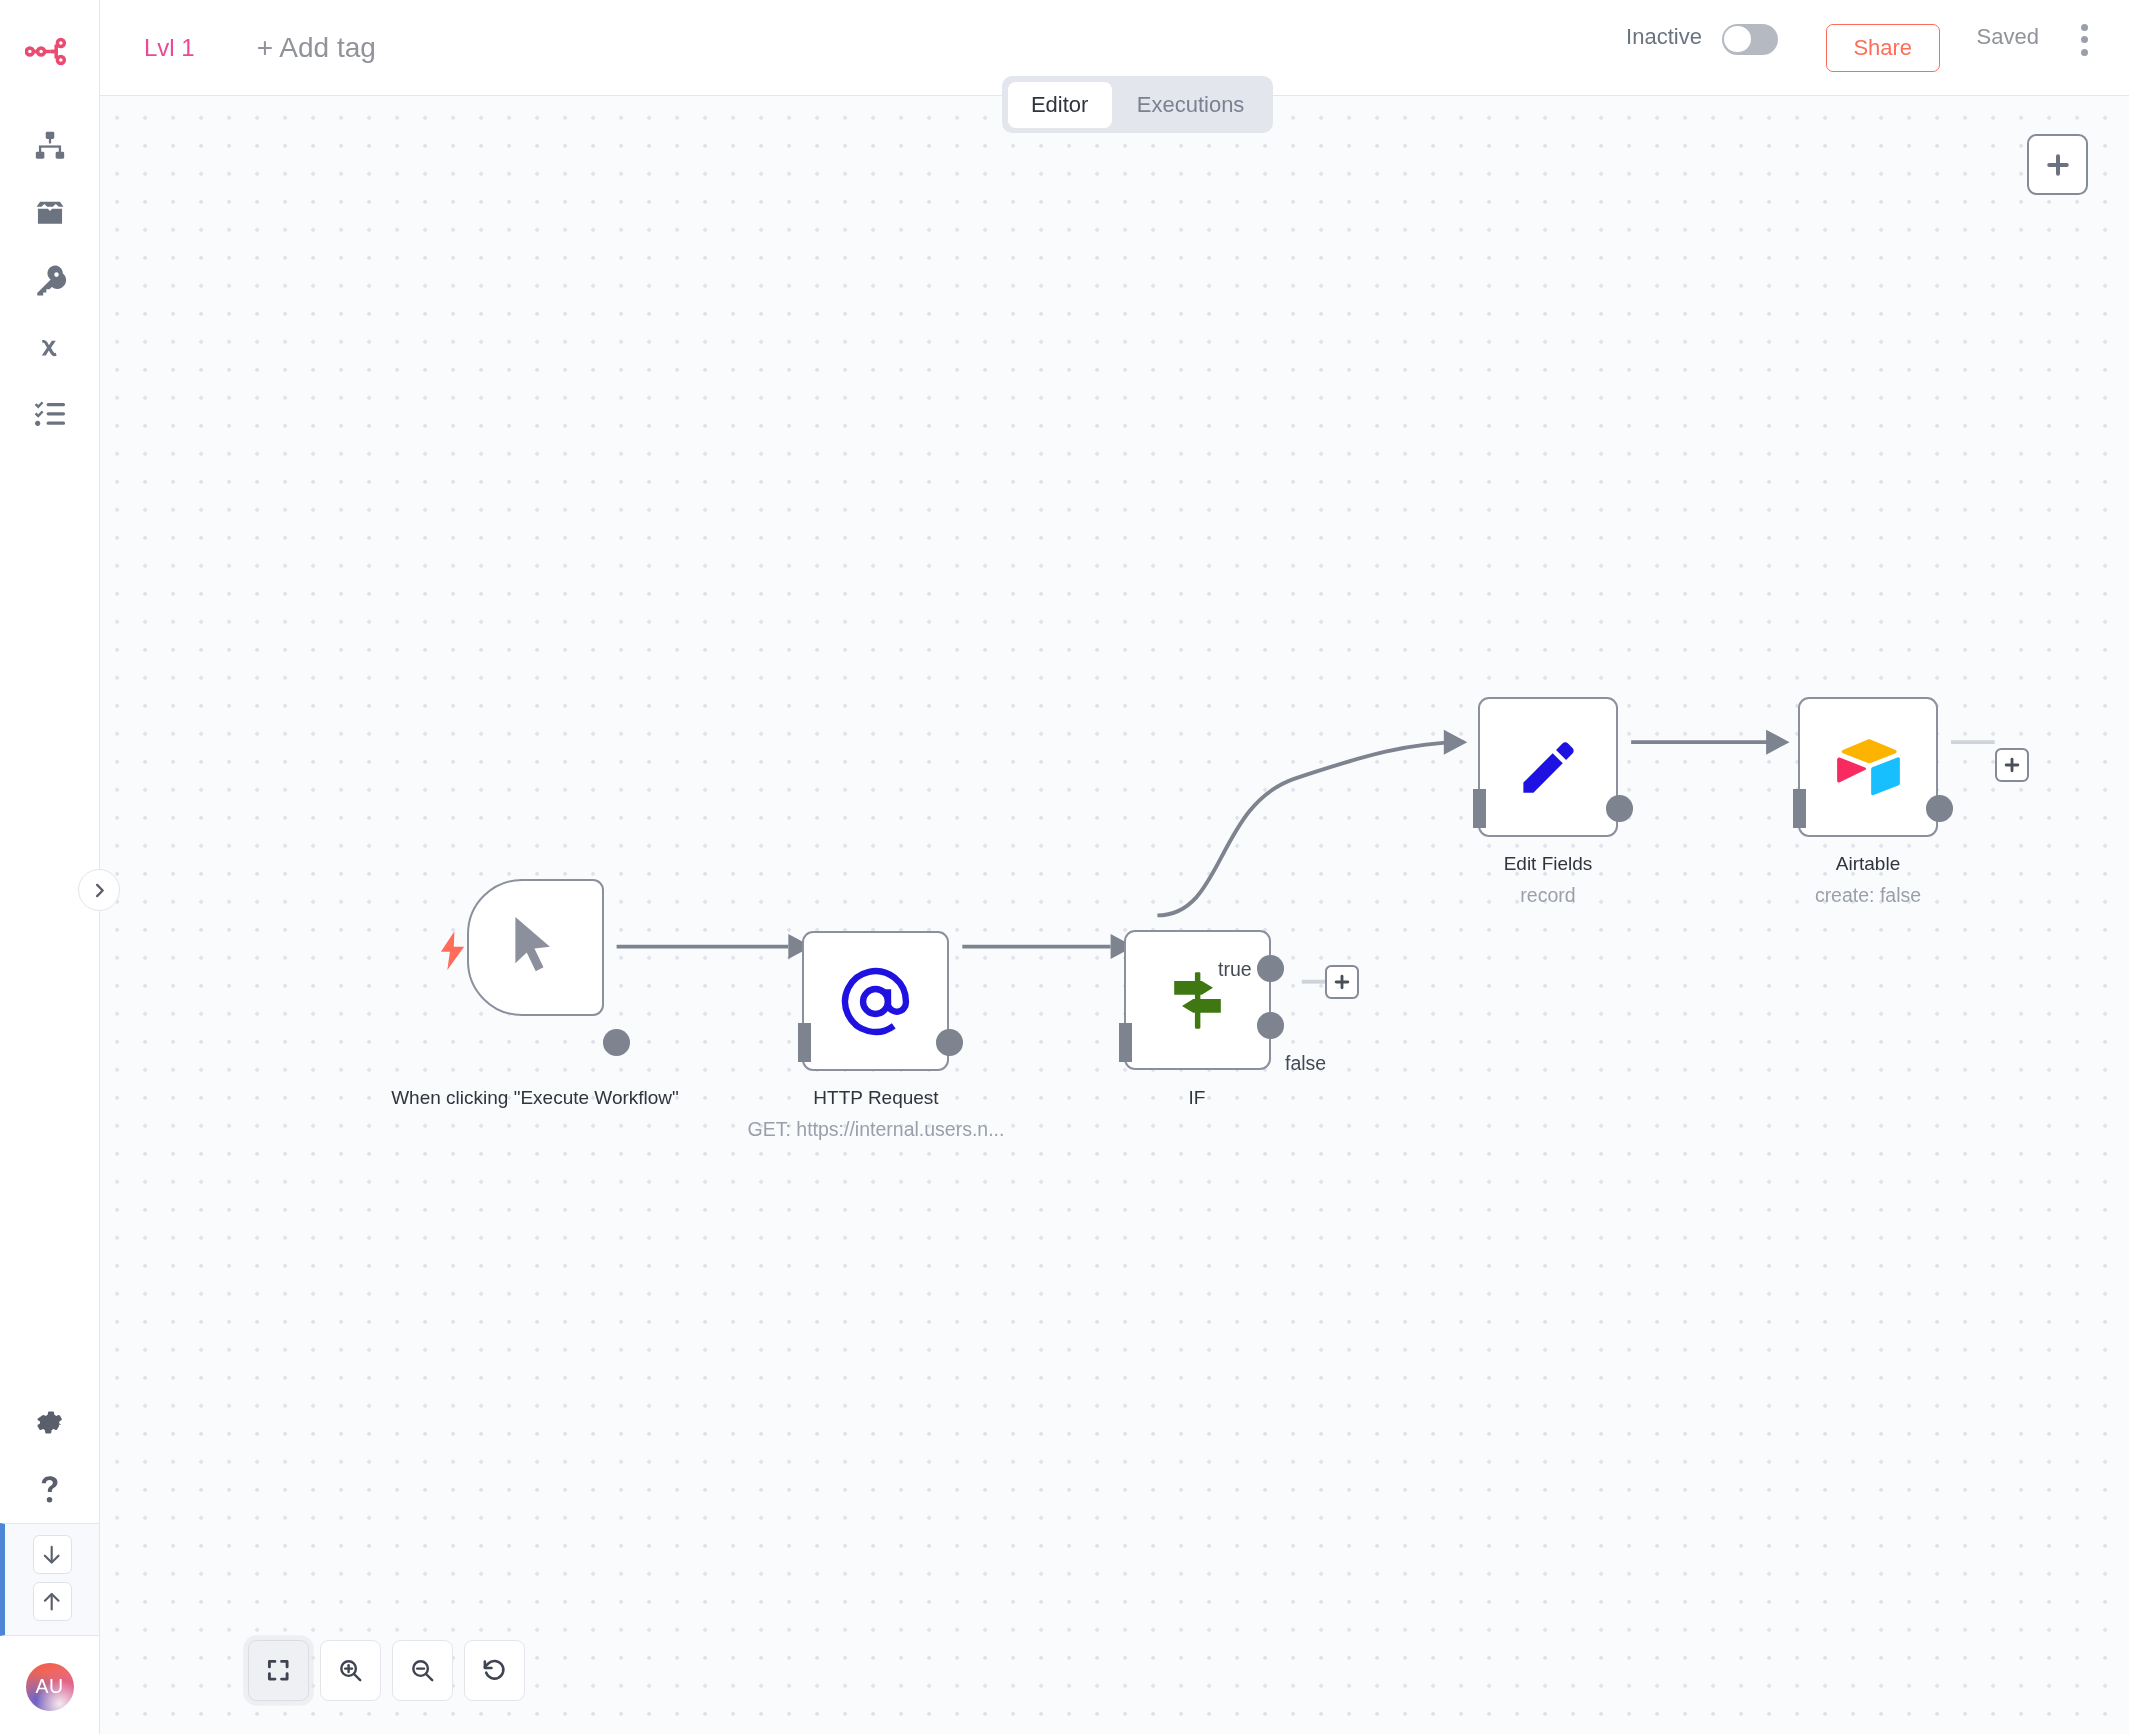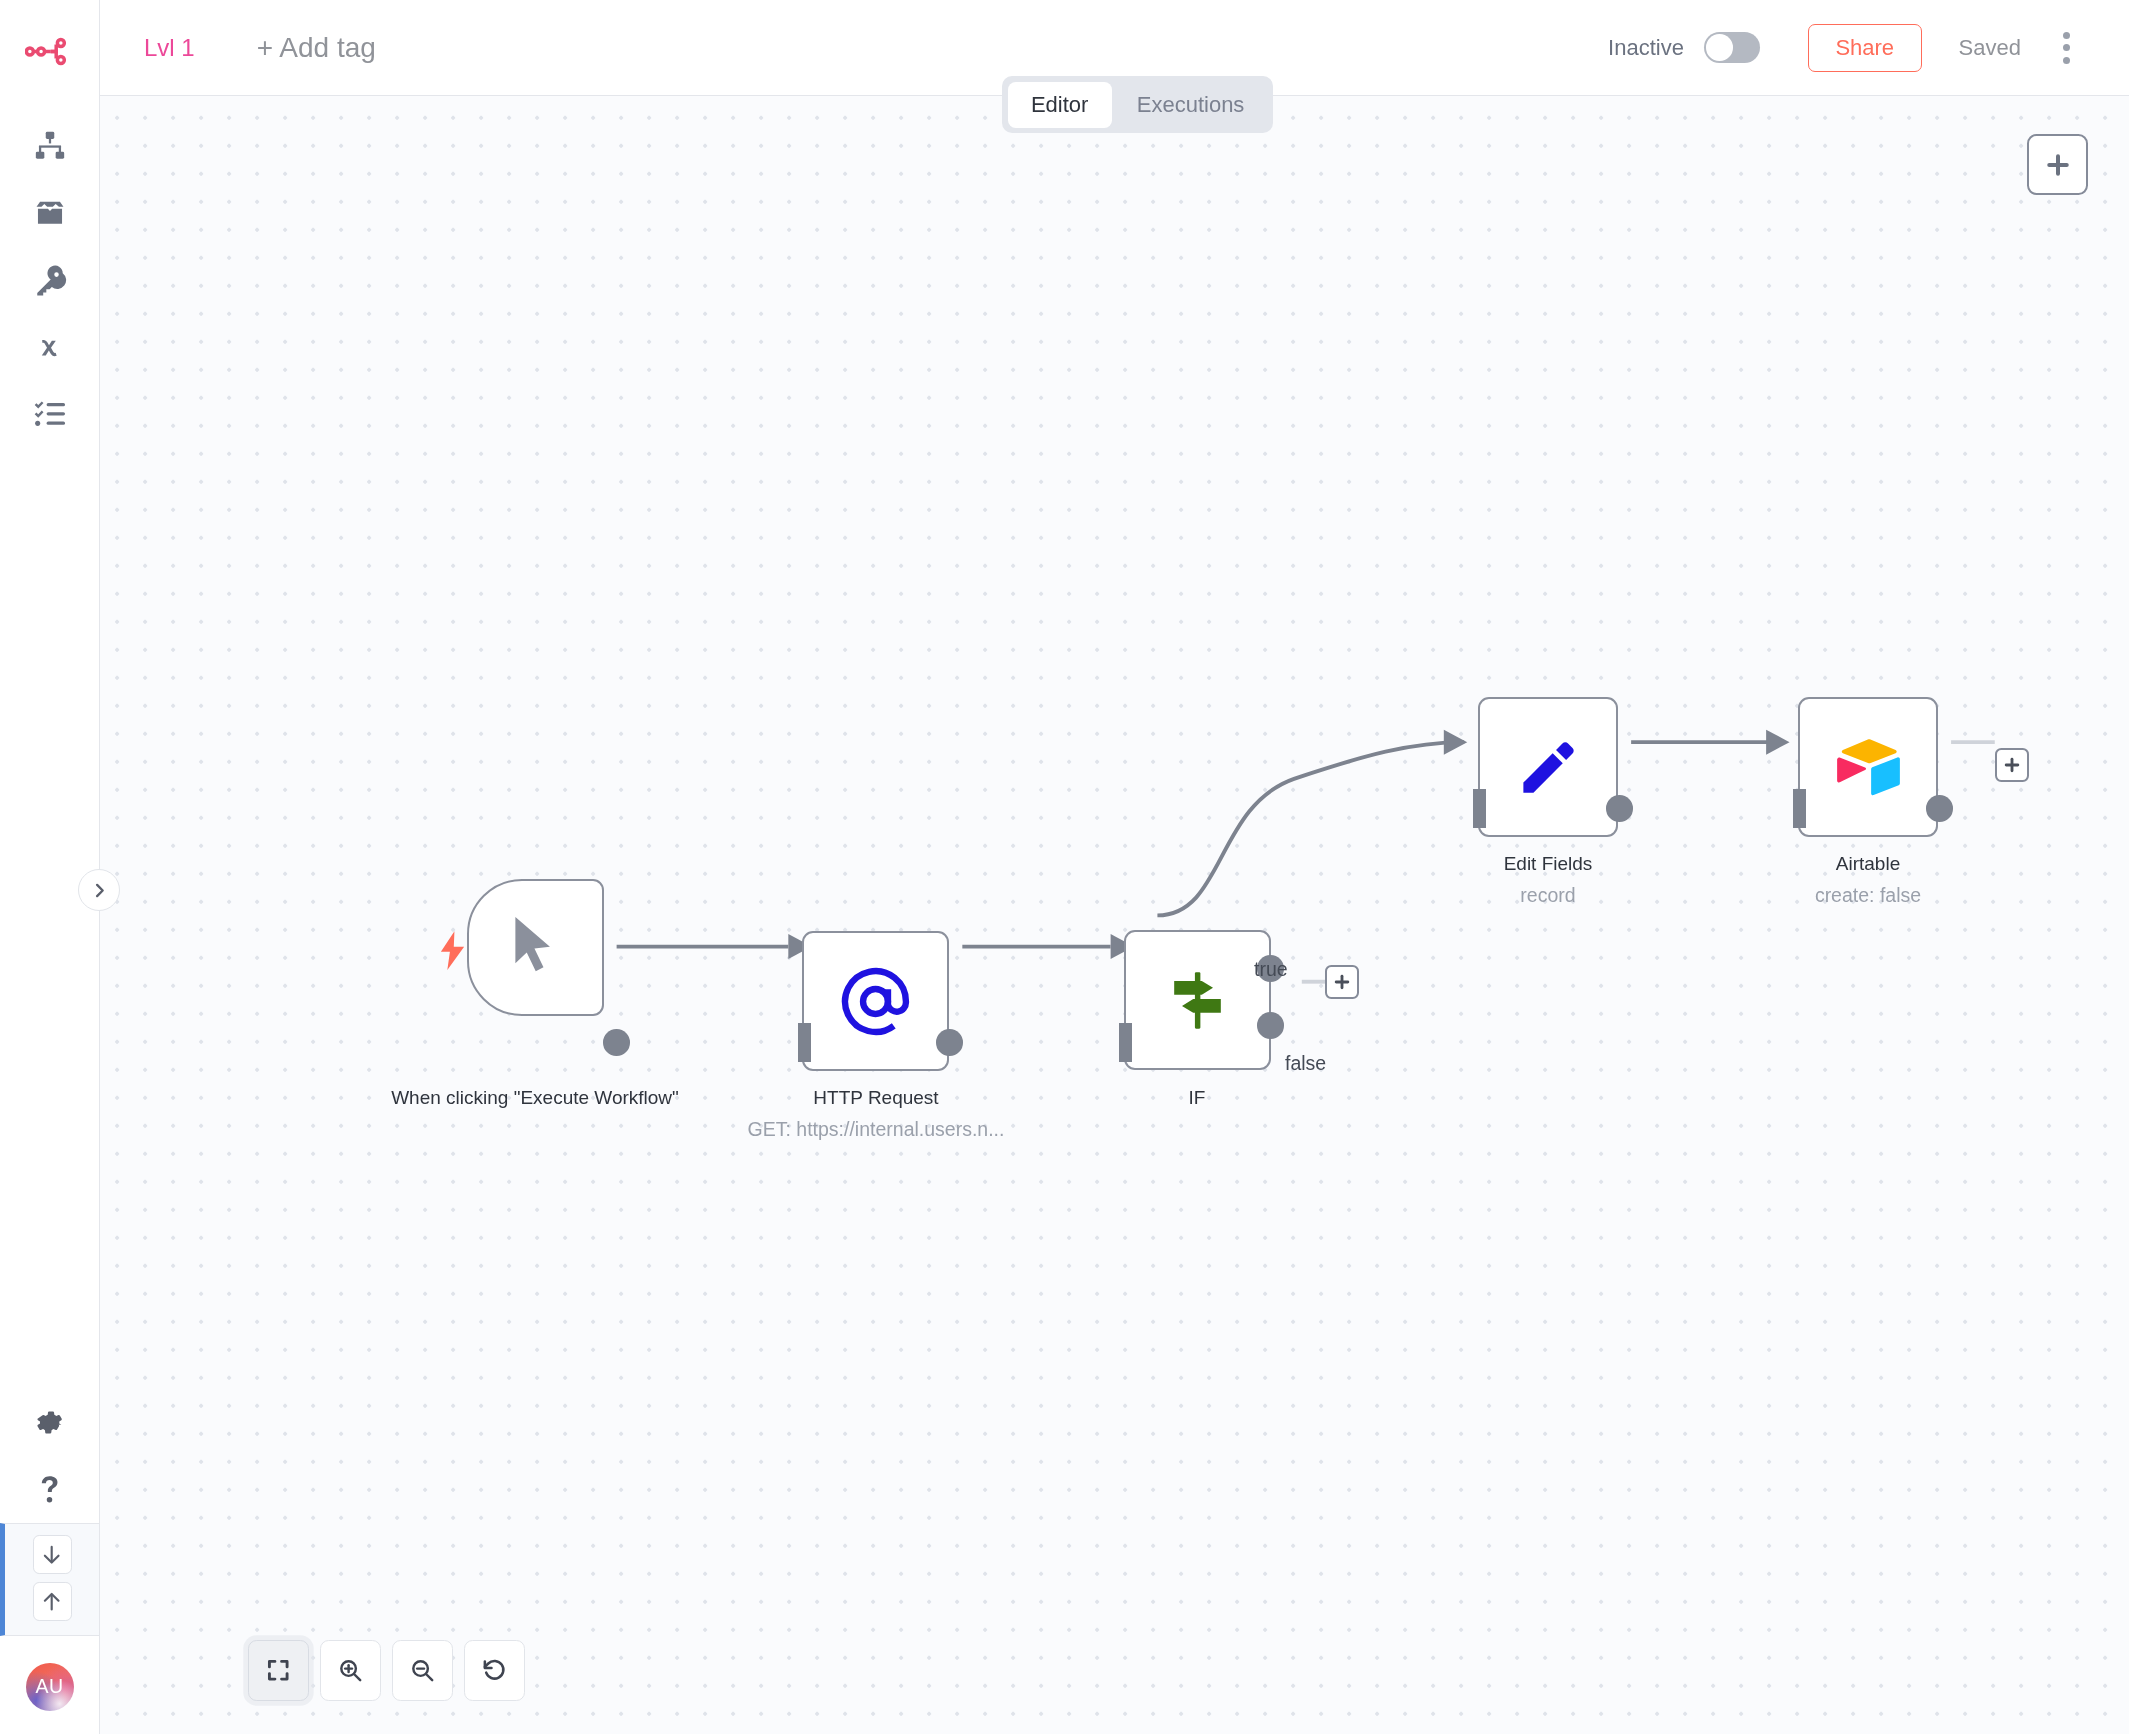--- a/index.html
+++ b/index.html
@@ -46,22 +46,22 @@
                     border-radius: 50%; background: #fff; border: 0.8px solid #e2e5ea;
                     display: flex; align-items: center; justify-content: center;
                     cursor: pointer; z-index: 40; }
 
   
   .header { position: absolute; left: 100px; top: 0; right: 0; height: 96px;
             background: #fff; border-bottom: 0.8px solid #e4e6eb;
             display: flex; align-items: center; z-index: 25; }
   .wf-name { margin-left: 44px; font-size: 24px; color: #ec4899; cursor: text; }
   .add-tag { margin-left: 62px; font-size: 28px; color: #909399; cursor: pointer; }
-  .hdr-right { margin-left: auto; display: flex; align-items: center;
-               padding-right: 59px; gap: 0; }
+  .hdr-right { margin-left: auto; display: flex; align-items: flex-start;
+               padding-right: 41px; gap: 0; }
   .inactive-label { font-size: 22px; color: #6b7280; margin-right: 20px; }
   .toggle { width: 56px; height: 31px; border-radius: 15.6px; background: #b4b9c2;
             position: relative; cursor: pointer; margin-right: 48px; }
   .toggle::after { content:""; position:absolute; left: 2.3px; top: 2.3px;
                    width: 26.5px; height: 26.5px; border-radius: 50%; background: #fff; }
   .share-btn { border: 1.6px solid #ff6d5a; color: #ff6d5a; background: #fff;
                font-size: 22px; padding: 10px 26.5px; border-radius: 7px;
                cursor: pointer; font-family: inherit; }
   .saved-label { font-size: 22px; color: #909399; margin-left: 37px; }
   .kebab { margin-left: 42px; cursor: pointer; display:flex; flex-direction:column;
@@ -292,21 +292,21 @@
 
     <div class="port-in" style="left:1019px; top:927px;"></div>
     <div class="node" style="left:1024px; top:834px; width:147px; height:140px;">
       <svg width="69" height="69" viewBox="0 0 24 24" fill="#3f7813">
         <rect x="11.1" y="2.2" width="1.9" height="19.6" rx="0.4"></rect>
         <path d="M3.9 5.2h9.6l3.9 2.4-3.9 2.4H3.9z"></path>
         <path d="M20.1 11.5h-9.6L6.6 13.9l3.9 2.4h9.6z"></path>
       </svg>
     </div>
     <div class="port-out" style="left:1157px; top:859px;"></div>
-    <div class="port-label" style="left:1154px; top:862px;">true</div>
+    <div class="port-label" style="left:1118px; top:862px;">true</div>
     <div class="port-out" style="left:1157px; top:916px;"></div>
     <div class="port-label" style="left:1185px; top:919px;margin-top:37px;">false</div>
     <div class="plus-sq" style="left:1225px; top:869px;">
       <svg width="20" height="20" viewBox="0 0 24 24" fill="none" stroke="#4a4f5a" stroke-width="3.4" stroke-linecap="round">
         <line x1="12" y1="5" x2="12" y2="19"></line>
           <line x1="5" y1="12" x2="19" y2="12"></line>
       </svg>
     </div>
     <div class="node-label" style="left:1019px; top:990px; width:156px;">IF</div>
 

